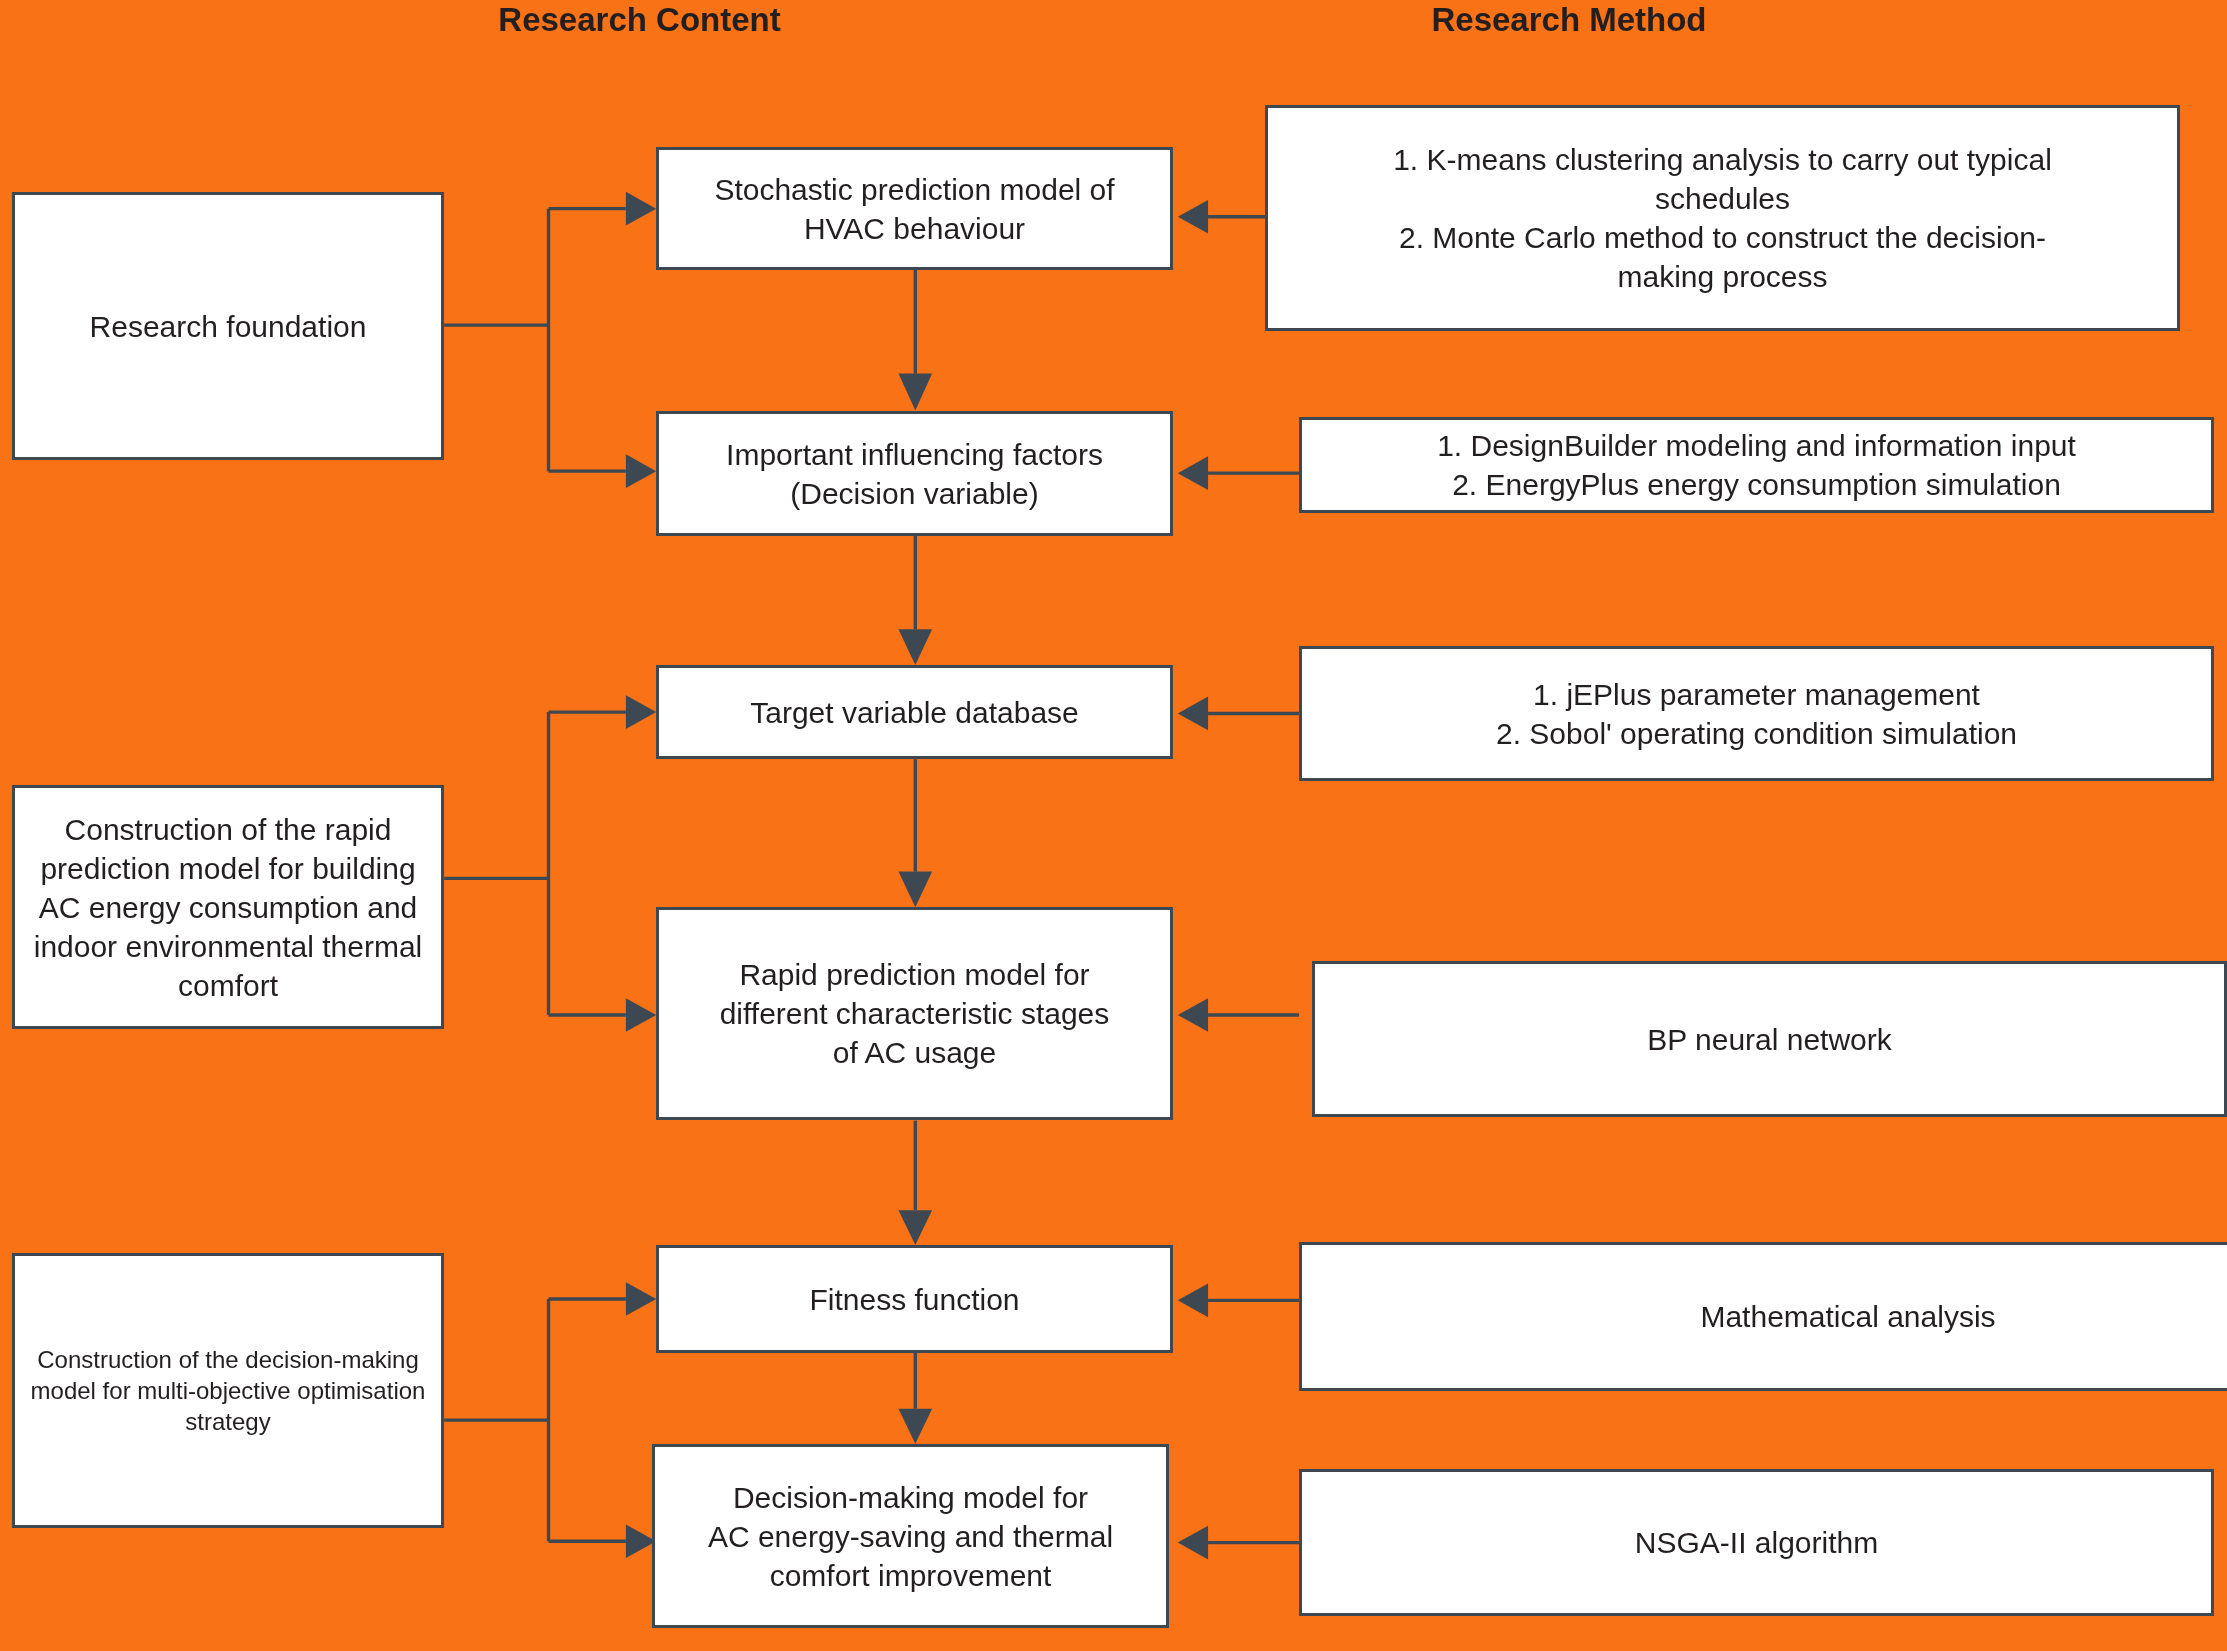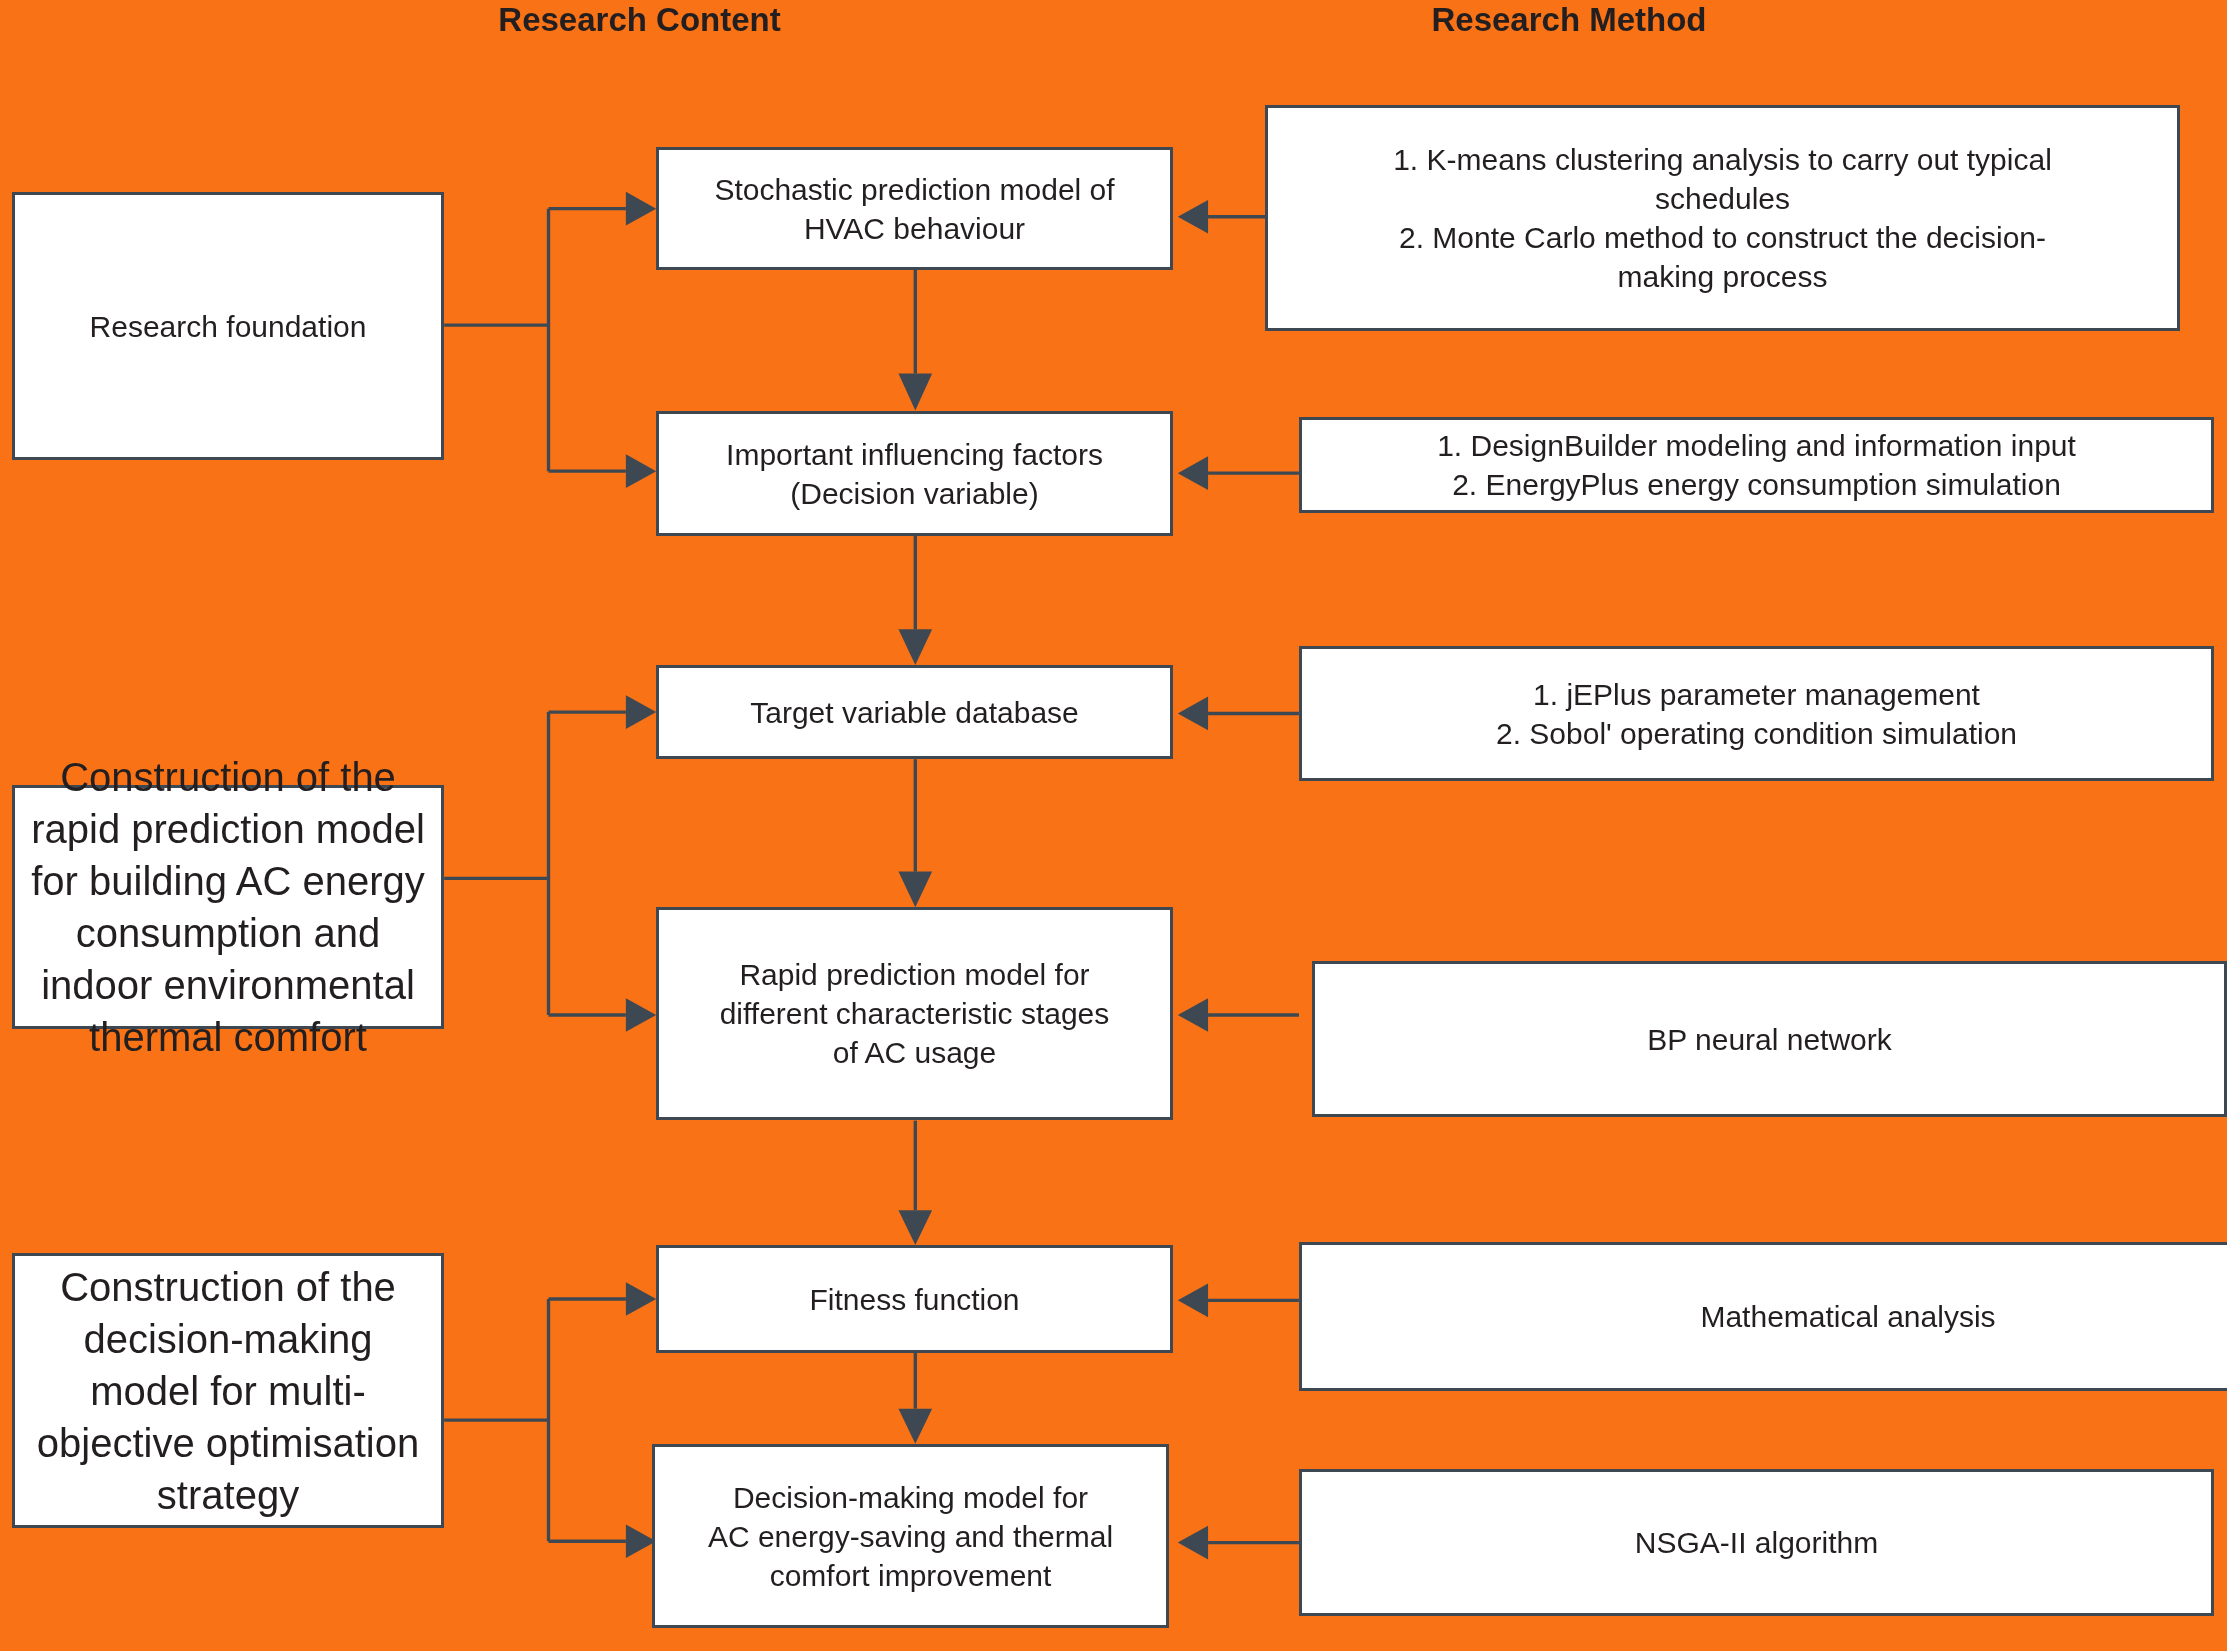--- a/index.html
+++ b/index.html
@@ -114,25 +114,25 @@
     <polygon points="1795,1907 1750,1932 1795,1957"></polygon>
 
     <path d="M 1930 2292 L 1795 2292"></path>
     <polygon points="1795,2267 1750,2292 1795,2317"></polygon>
   </svg>
 
   <div class="box" style="left:12px;top:192px;width:432px;height:268px;">
     <span class="txt">Research foundation</span>
   </div>
 
-  <div class="box" style="left:12px;top:785px;width:432px;height:244px;font-size:40px;">
+  <div class="box" style="left:12px;top:785px;width:432px;height:244px;font-size:30px;">
     <span class="txt">Construction of the rapid prediction model for building AC energy consumption and indoor environmental thermal comfort</span>
   </div>
 
-  <div class="box" style="left:12px;top:1253px;width:432px;height:275px;font-size:40px;">
+  <div class="box" style="left:12px;top:1253px;width:432px;height:275px;font-size:24px;">
     <span class="txt">Construction of the decision-making model for multi-objective optimisation strategy</span>
   </div>
 
   <div class="box" style="left:656px;top:147px;width:517px;height:123px;">
     <span class="txt">
       <span>Stochastic prediction model of</span><br>
       <span>HVAC behaviour</span>
     </span>
   </div>
 

